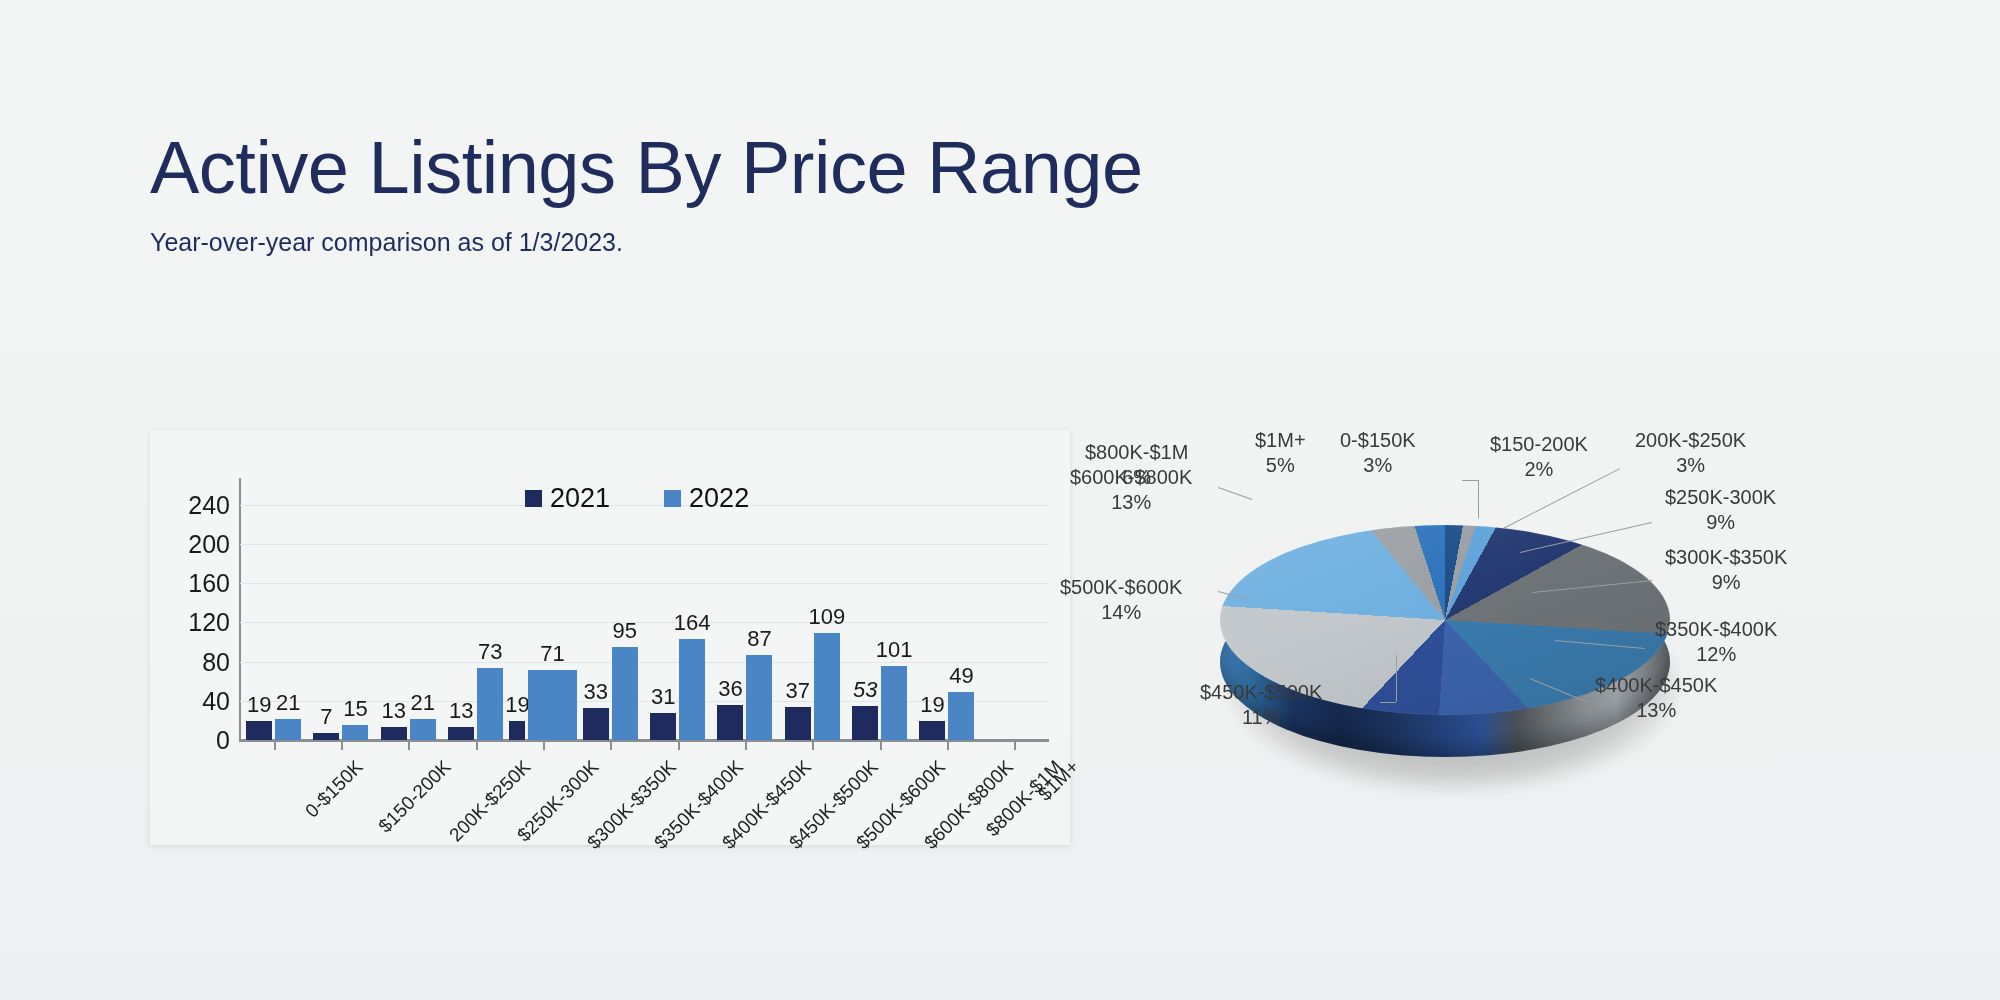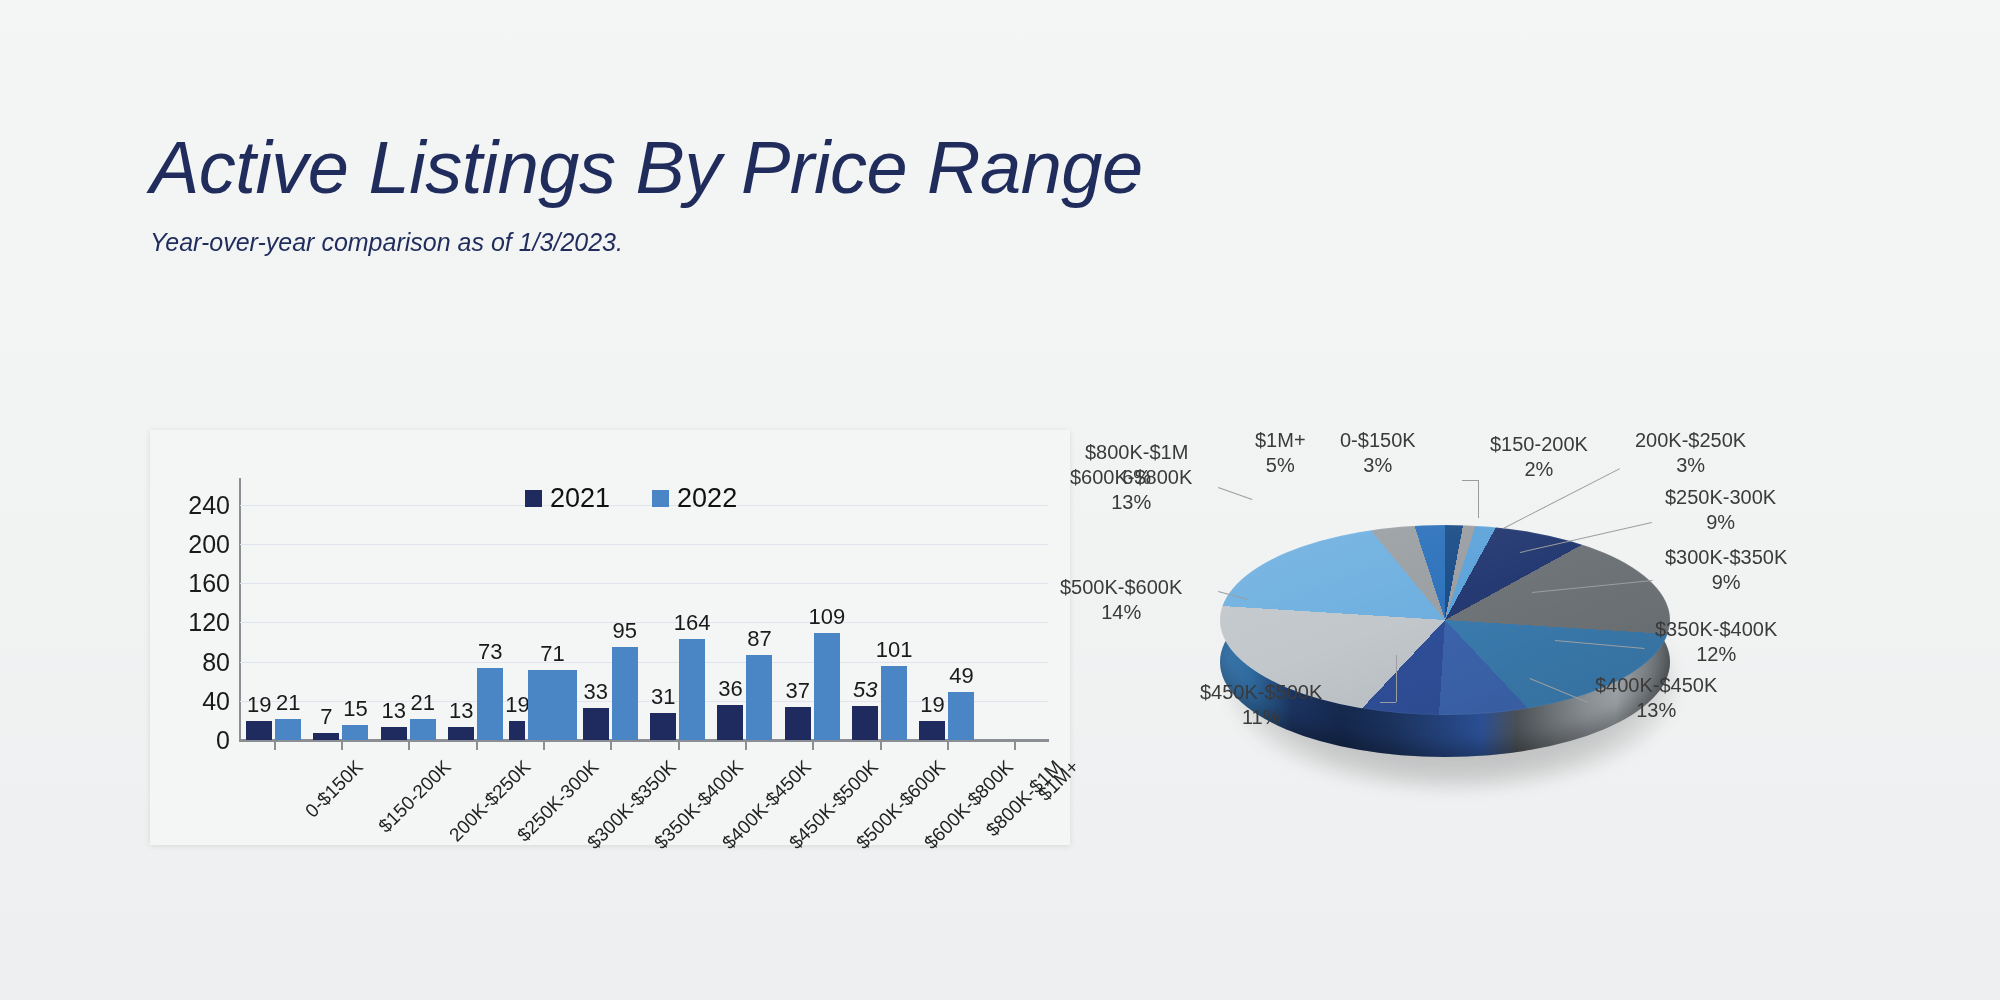--- a/index.html
+++ b/index.html
@@ -10,21 +10,21 @@
   body {
     width: 2000px;
     height: 1000px;
     position: relative;
     overflow: hidden;
     font-family: "Liberation Sans", sans-serif;
     background: linear-gradient(180deg, #f4f5f5 0%, #f1f2f2 55%, #eeeff0 100%);
   }
 
   
-  #header { position: absolute; left: 150px; top: 126px; font-style: italic; }
+  #header { position: absolute; left: 150px; top: 126px; }
   #page-title {
     font-size: 74px;
     line-height: 84px;
     font-weight: 400;
     color: #1f2c5c;
     letter-spacing: -0.5px;
     white-space: nowrap;
   }
   #page-subtitle {
     margin-top: 18px;
@@ -118,21 +118,21 @@
     transform: rotate(-45deg);
     text-align: right;
   }
 
   
   #bar-legend {
     position: absolute;
     left: 525px; top: 483px;
     display: flex;
     align-items: center;
-    gap: 42px;
+    gap: 54px;
     font-size: 27px;
     color: #111;
   }
   .legend-item { display: flex; align-items: center; gap: 8px; }
   .legend-swatch { width: 17px; height: 17px; display: inline-block; }
 
   
   #pie-area {
     position: absolute;
     left: 1100px; top: 440px;

